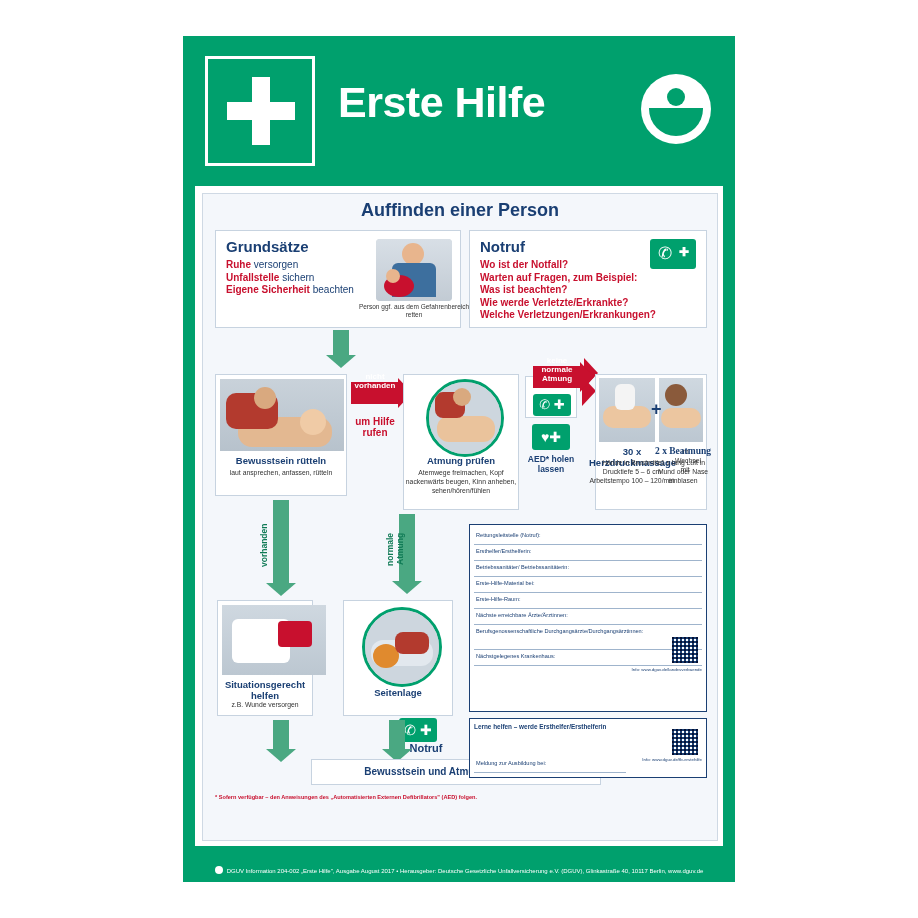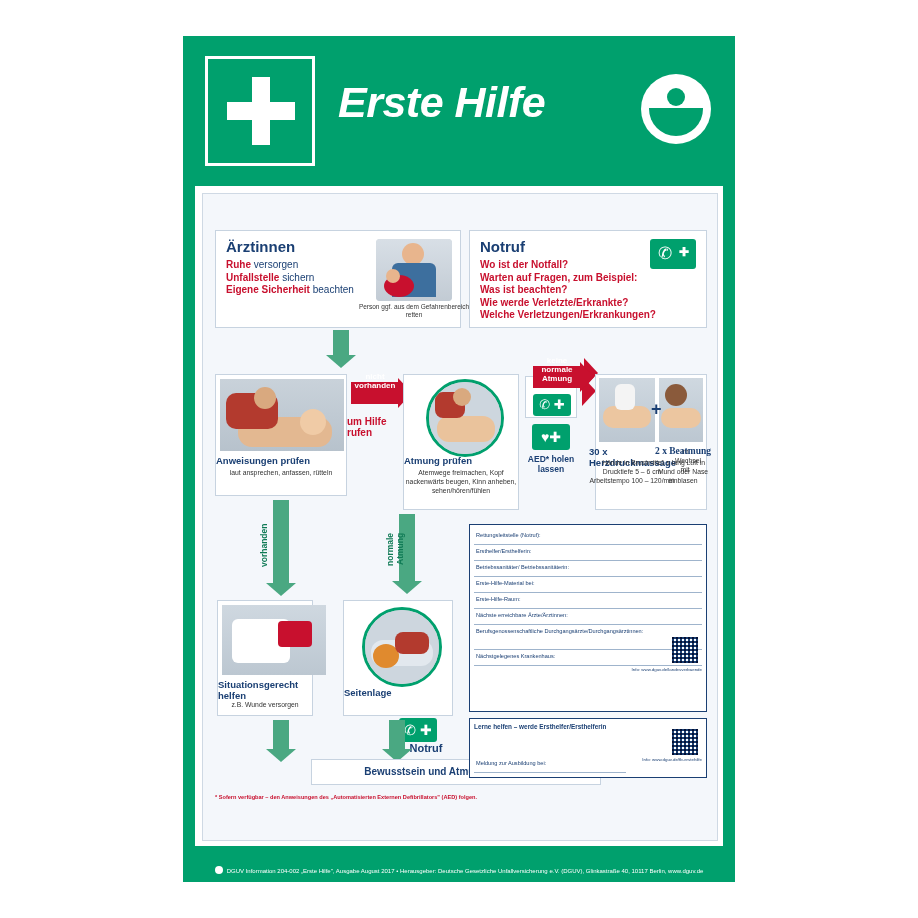--- a/index.html
+++ b/index.html
@@ -1,21 +1,21 @@
 <!DOCTYPE html>
 <html><head>
 <meta charset="utf-8">
 <style>
   html,body{margin:0;padding:0;background:#ffffff;}
   body{width:918px;height:918px;font-family:"Liberation Sans",sans-serif;overflow:hidden;}
 
   .poster{position:absolute;left:183px;top:36px;width:552px;height:846px;background:#00a06d;box-sizing:border-box;}
 
   
-  .header{position:relative;height:120px;font-style:italic;}
+  .header{position:relative;height:120px;}
   .cross-box{position:absolute;left:22px;top:20px;width:110px;height:110px;border:3px solid #ffffff;box-sizing:border-box;}
   .cross-v{position:absolute;left:44px;top:18px;width:18px;height:68px;background:#fff;}
   .cross-h{position:absolute;left:19px;top:43px;width:68px;height:18px;background:#fff;}
   .title{position:absolute;left:155px;top:42px;color:#ffffff;font-size:43px;font-weight:bold;letter-spacing:-0.5px;}
   .dguv-logo{position:absolute;right:24px;top:38px;width:70px;height:70px;}
   .dguv-circle{position:absolute;left:0;top:0;width:70px;height:70px;border-radius:50%;background:#ffffff;}
   .dguv-slot{position:absolute;left:8px;top:34px;width:54px;height:28px;border-radius:0 0 27px 27px;background:#00a06d;}
   .dguv-dot{position:absolute;left:26px;top:14px;width:18px;height:18px;border-radius:50%;background:#00a06d;}
 
   
@@ -44,21 +44,21 @@
   .arrow-red{position:absolute;background:#c8102e;height:22px;}
   .arrow-red:after{content:"";position:absolute;right:-13px;top:-4px;border-top:15px solid transparent;border-bottom:15px solid transparent;border-left:14px solid #c8102e;}
   .arrow-red span{position:absolute;left:0;top:-9px;width:100%;text-align:center;color:#fff;font-size:8px;font-weight:bold;line-height:1.1;}
 
   .vlabel{position:absolute;color:#0f7a55;font-size:8.5px;font-weight:bold;writing-mode:vertical-rl;transform:rotate(180deg);text-align:center;}
 
   
   .step{position:absolute;background:#ffffff;border:1px solid #c7d3e0;box-sizing:border-box;}
   .photo{position:absolute;background:#d2dae1;overflow:hidden;}
   .circle-photo{border-radius:50%;border:3px solid #00a06d;overflow:hidden;}
-  .step-t{position:absolute;width:100%;font-size:9.5px;font-weight:bold;color:#1a3f73;}
+  .step-t{position:absolute;width:100%;text-align:center;font-size:9.5px;font-weight:bold;color:#1a3f73;}
   .step-s{position:absolute;width:100%;text-align:center;font-size:6.8px;color:#333;line-height:1.3;}
 
   .notruf-badge{position:absolute;background:#fff;border:1px solid #c7d3e0;box-sizing:border-box;text-align:center;}
   .notruf-badge .nb-t{font-size:9.5px;font-weight:bold;color:#1a3f73;margin-top:2px;}
 
   .aed-box{position:absolute;background:#00a06d;border-radius:3px;}
   .aed-txt{position:absolute;width:100%;text-align:center;font-size:8.5px;font-weight:bold;color:#1a3f73;line-height:1.2;}
 
   .plus-big{position:absolute;font-size:18px;color:#1a3f73;font-weight:bold;}
 
@@ -99,23 +99,24 @@
     <div class="dguv-logo">
       <div class="dguv-circle"></div>
         <div class="dguv-slot"></div>
         <div class="dguv-dot"></div>
     </div>
   </div>
 
   <div class="sheet">
    <div class="sheet-inner">
 
+    <div class="sheet-title">Auffinden einer Person</div>
 
     <div class="panel p-left">
-      <div class="p-head">Ärztinnen</div>
+      <div class="p-head">Grundsätze</div>
       <div class="red"><span>Ruhe</span><span style="color:#1a3f73;font-weight:normal"> versorgen</span></div>
       <div class="red"><span>Unfallstelle</span><span style="color:#1a3f73;font-weight:normal"> sichern</span></div>
       <div class="red"><span>Eigene Sicherheit</span><span style="color:#1a3f73;font-weight:normal"> beachten</span></div>
 
       <div class="person-img">
         <div class="sk" style="left:0;top:0;width:76px;height:62px;background:linear-gradient(#d8dfe6,#c2cbd4);"></div>
         <div class="sk" style="left:26px;top:4px;width:22px;height:22px;border-radius:50%;background:#e8b58d;"></div>
         <div class="sk" style="left:16px;top:24px;width:44px;height:34px;background:#3d6f9e;border-radius:6px 6px 0 0;"></div>
         <div class="sk" style="left:8px;top:36px;width:30px;height:22px;border-radius:50%;background:#c8102e;"></div>
         <div class="sk" style="left:10px;top:30px;width:14px;height:14px;border-radius:50%;background:#e8b58d;"></div>
@@ -138,21 +139,21 @@
 
     <div class="arrow-down" style="left:130px;top:136px;height:26px;"></div>
 
     <div class="step" style="left:12px;top:180px;width:132px;height:122px;">
       <div class="photo" style="left:4px;top:4px;width:124px;height:72px;background:linear-gradient(#c9d2da,#b7c2cc);">
         <div class="sk" style="left:18px;top:38px;width:94px;height:30px;background:#e3b891;border-radius:14px;"></div>
         <div class="sk" style="left:6px;top:14px;width:52px;height:36px;background:#b33a2e;border-radius:10px;"></div>
         <div class="sk" style="left:34px;top:8px;width:22px;height:22px;border-radius:50%;background:#d9a97f;"></div>
         <div class="sk" style="left:80px;top:30px;width:26px;height:26px;border-radius:50%;background:#f0cba6;"></div>
       </div>
-      <div class="step-t" style="top:80px;">Anweisungen prüfen</div>
+      <div class="step-t" style="top:80px;">Bewusstsein rütteln</div>
       <div class="step-s" style="top:94px;">laut ansprechen, anfassen, rütteln</div>
     </div>
 
     <div class="arrow-red" style="left:148px;top:188px;width:48px;">
       <span>nicht vorhanden</span>
     </div>
     <div class="step-t" style="left:144px;top:222px;width:56px;color:#c8102e;font-size:10px;">um Hilfe rufen</div>
 
     <div class="step" style="left:200px;top:180px;width:116px;height:136px;">
       <div class="photo circle-photo" style="left:22px;top:4px;width:72px;height:72px;">

